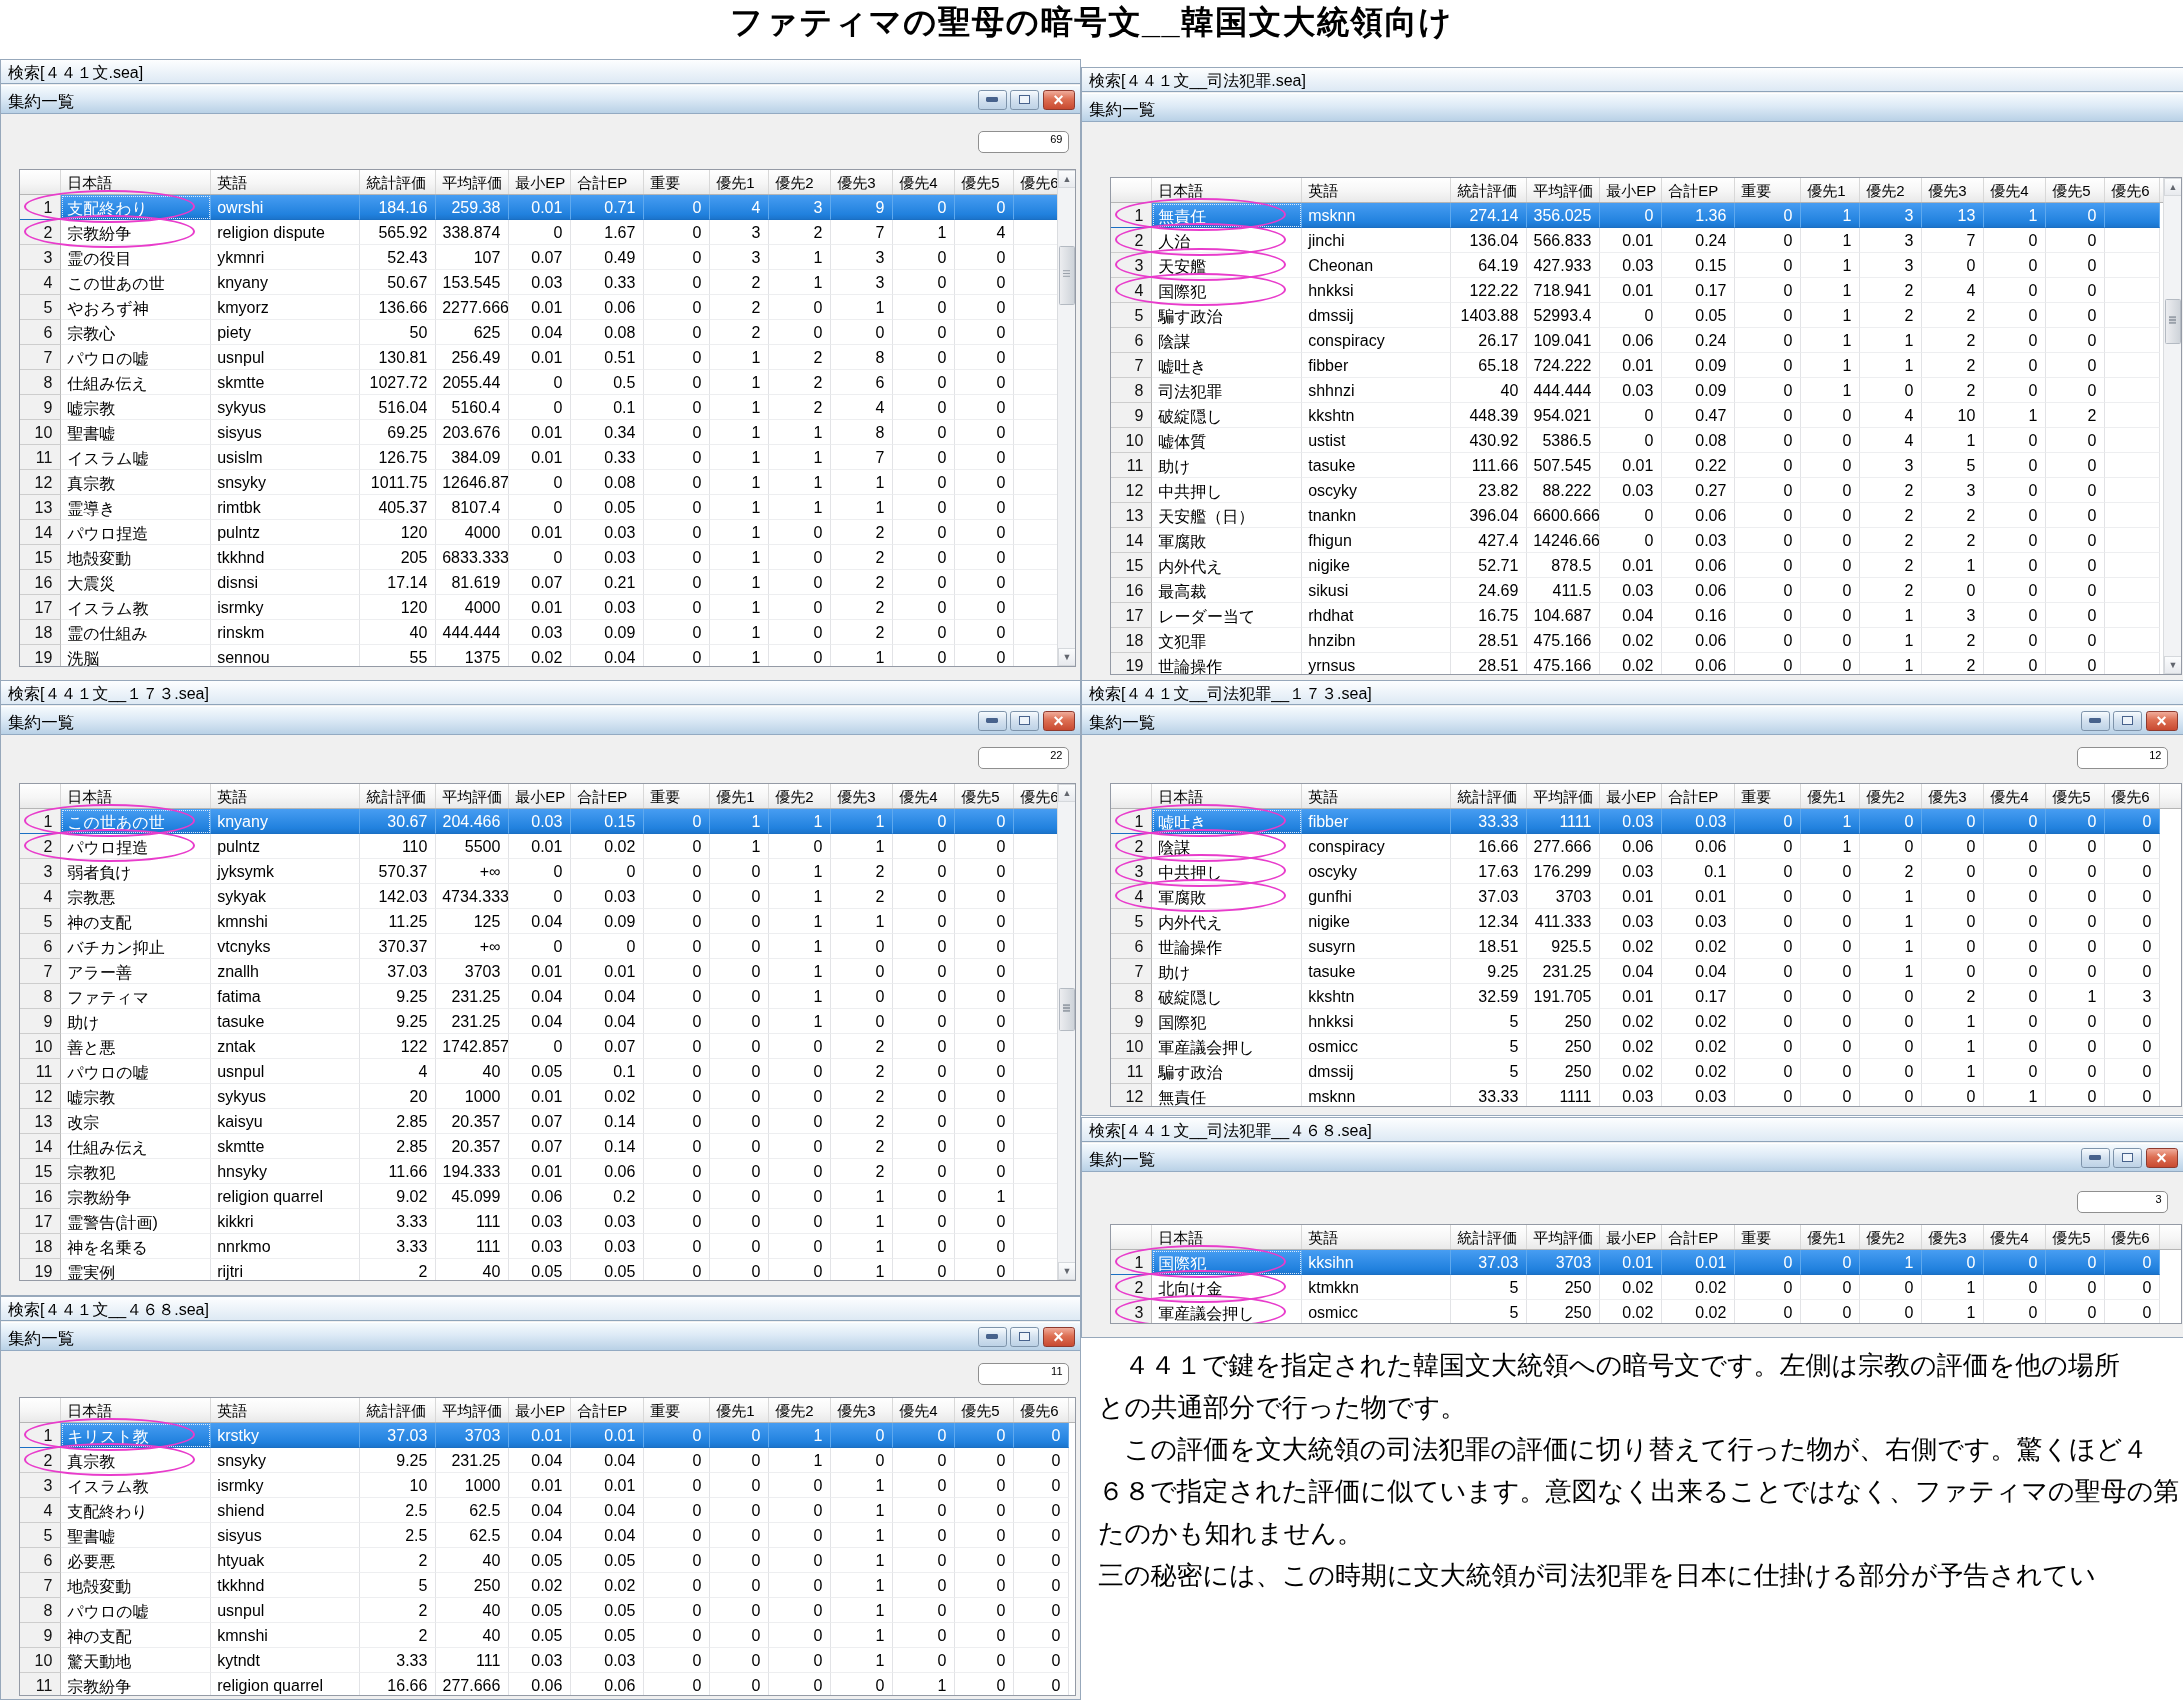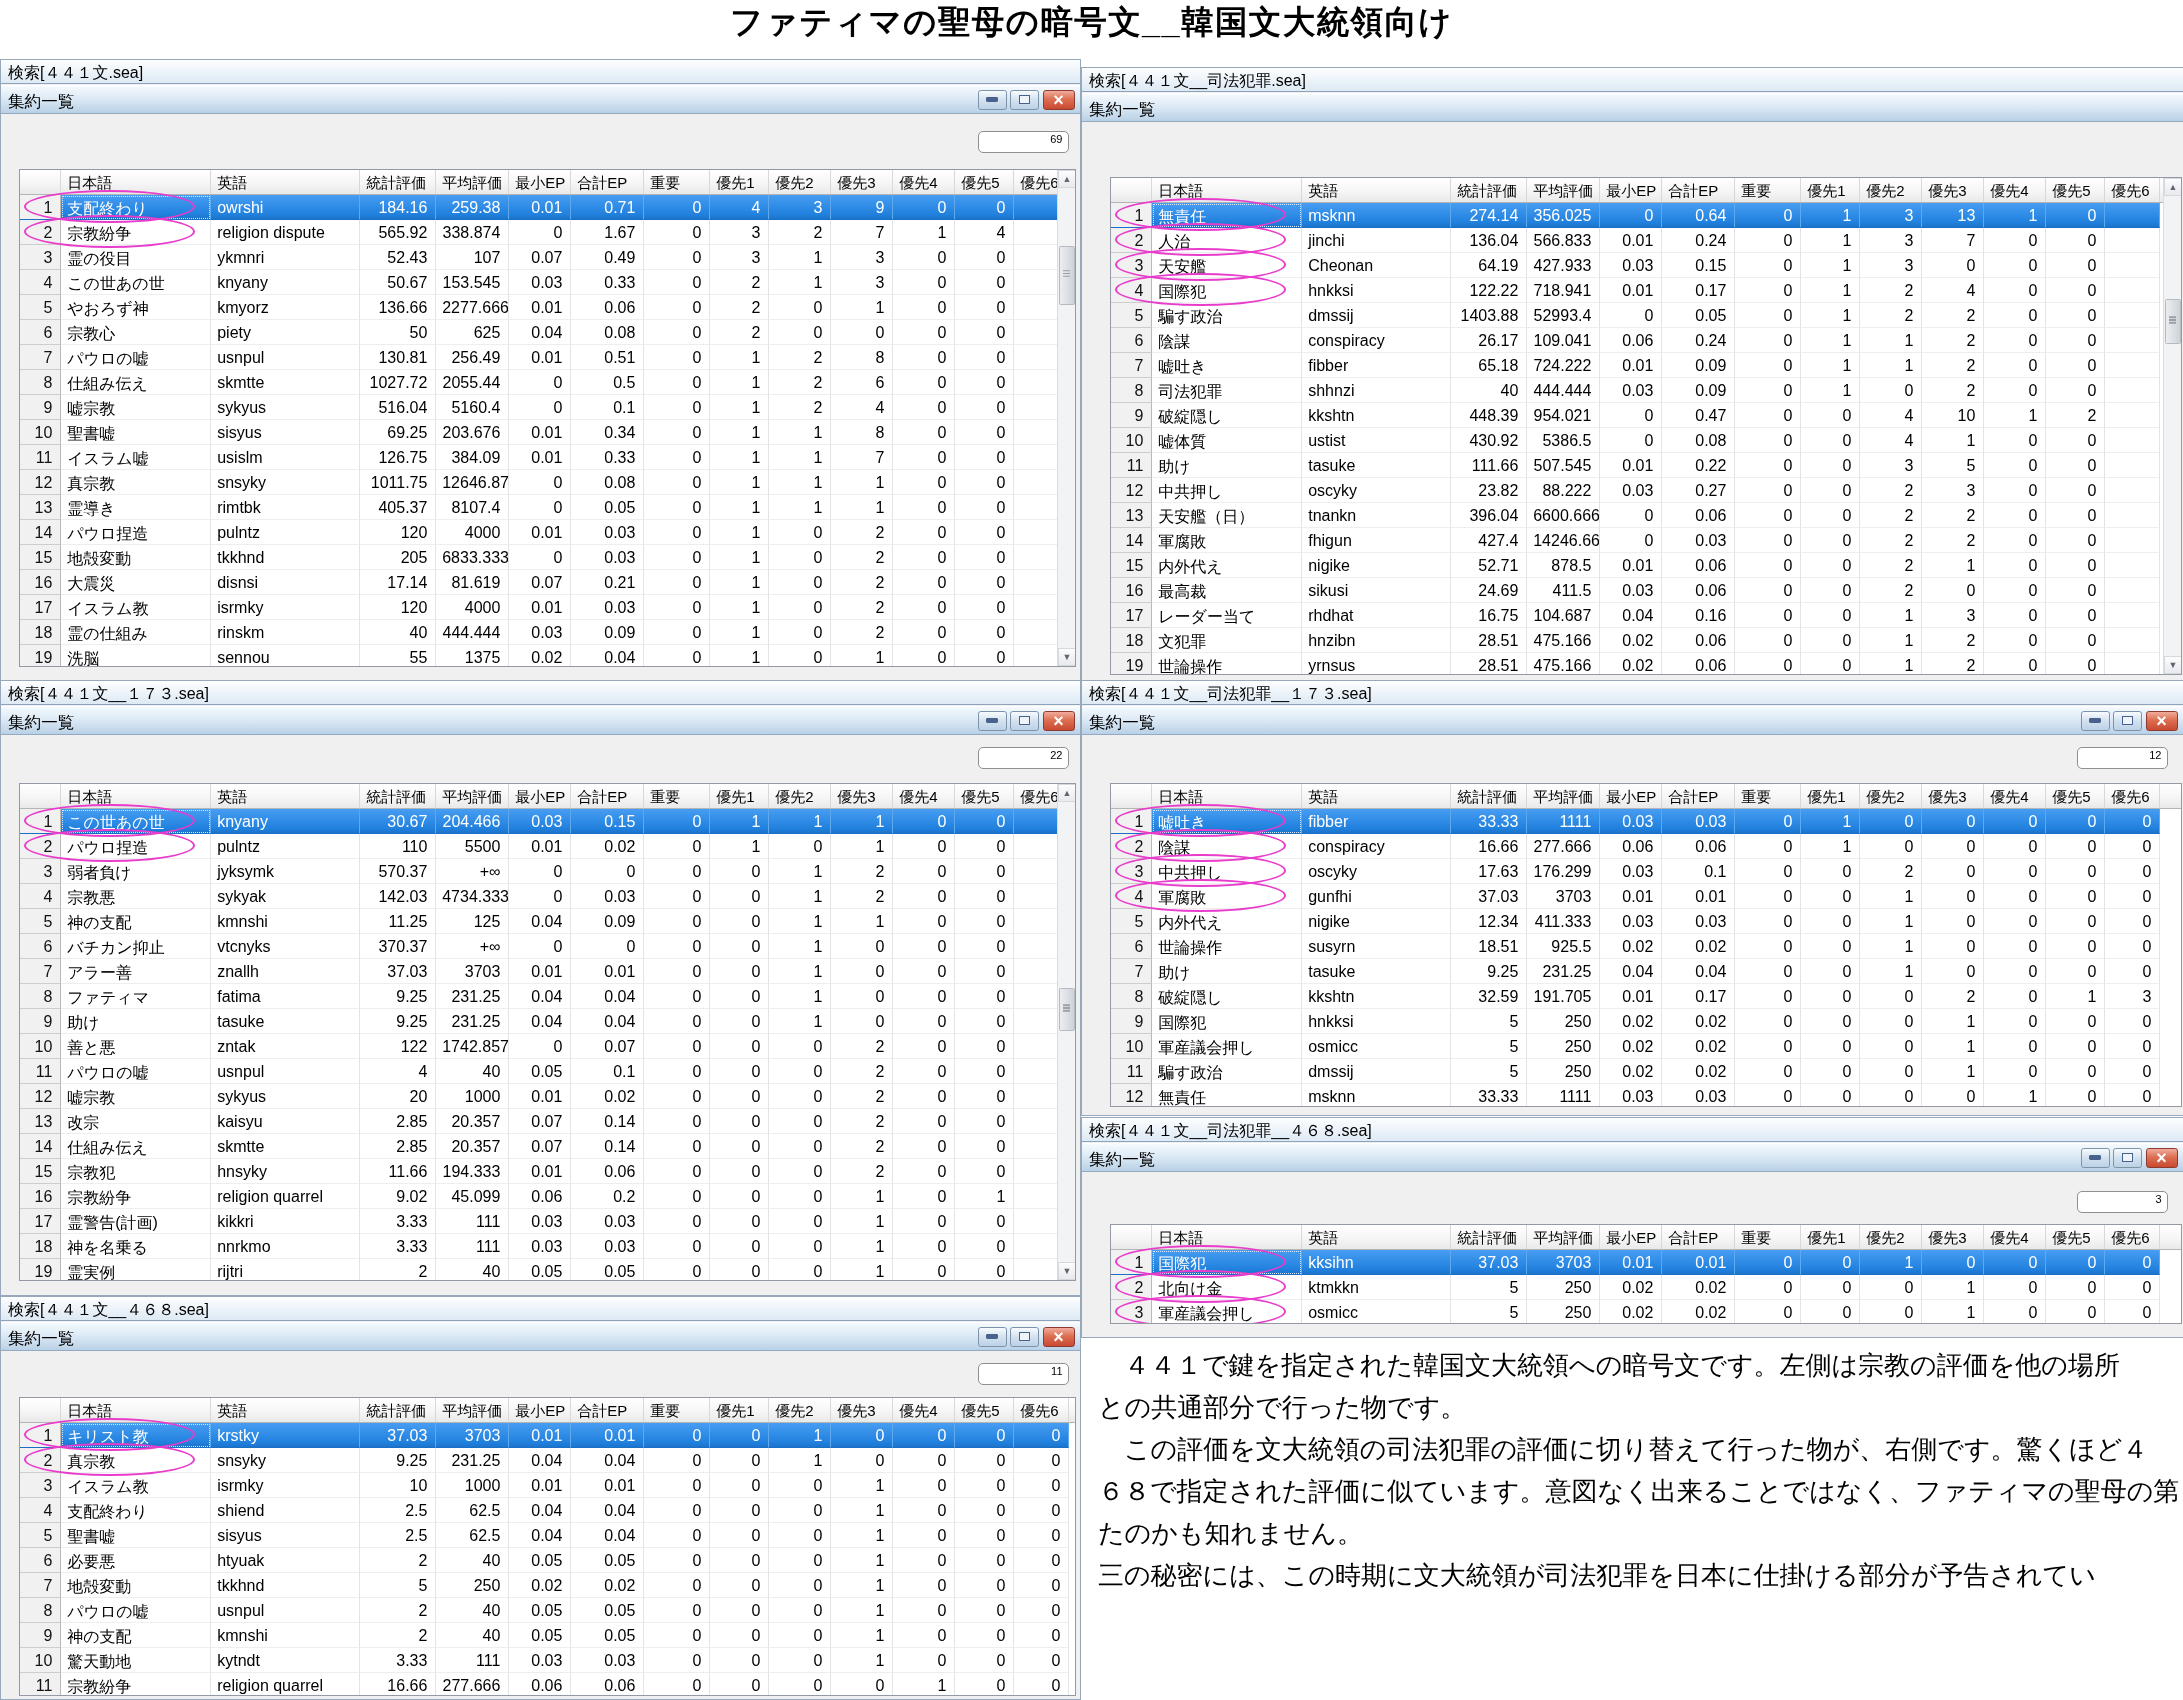--- a/index.html
+++ b/index.html
@@ -447,21 +447,21 @@
           <div class="hcell c13">優先6</div>
         </div>
       <div>
           <div class="drow sel">
             <div class="cell c0 rn num">1</div>
             <div class="cell c1">無責任</div>
             <div class="cell c2">msknn</div>
             <div class="cell c3 num">274.14</div>
             <div class="cell c4 num">356.025</div>
             <div class="cell c5 num">0</div>
-            <div class="cell c6 num">0.64</div>
+            <div class="cell c6 num">1.36</div>
             <div class="cell c7 num">0</div>
             <div class="cell c8 num">1</div>
             <div class="cell c9 num">3</div>
             <div class="cell c10 num">13</div>
             <div class="cell c11 num">1</div>
             <div class="cell c12 num">0</div>
             <div class="cell c13 num"></div>
           </div>
           <div class="drow">
             <div class="cell c0 rn num">2</div>

